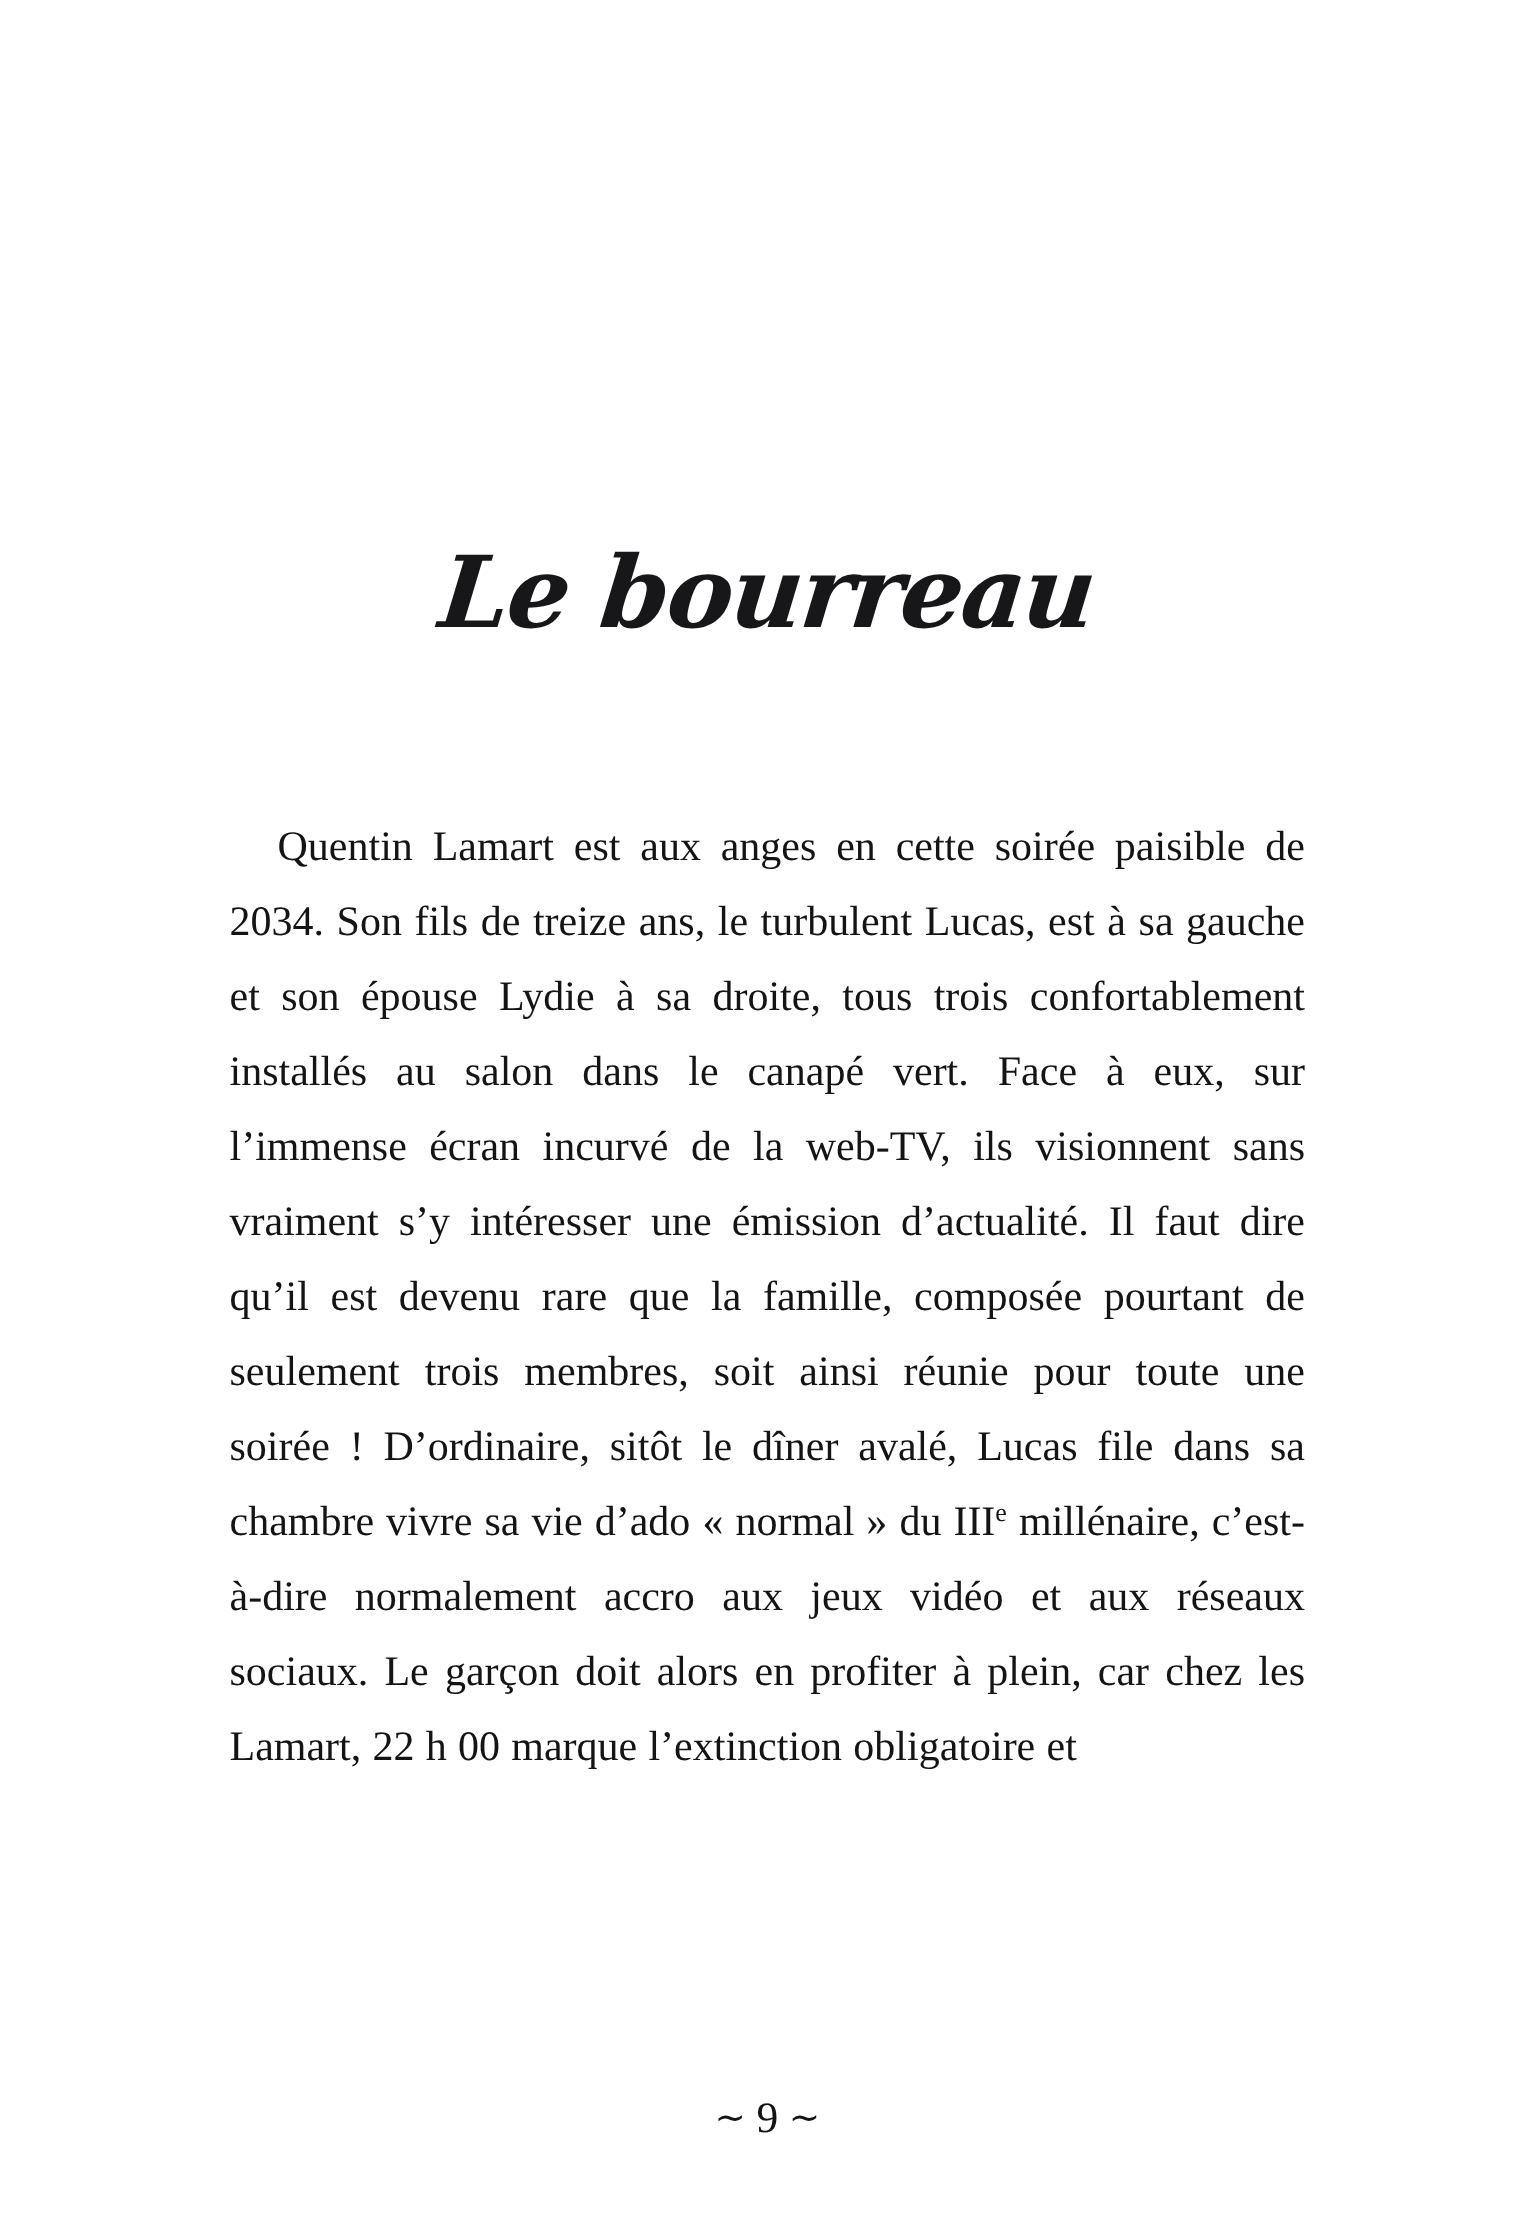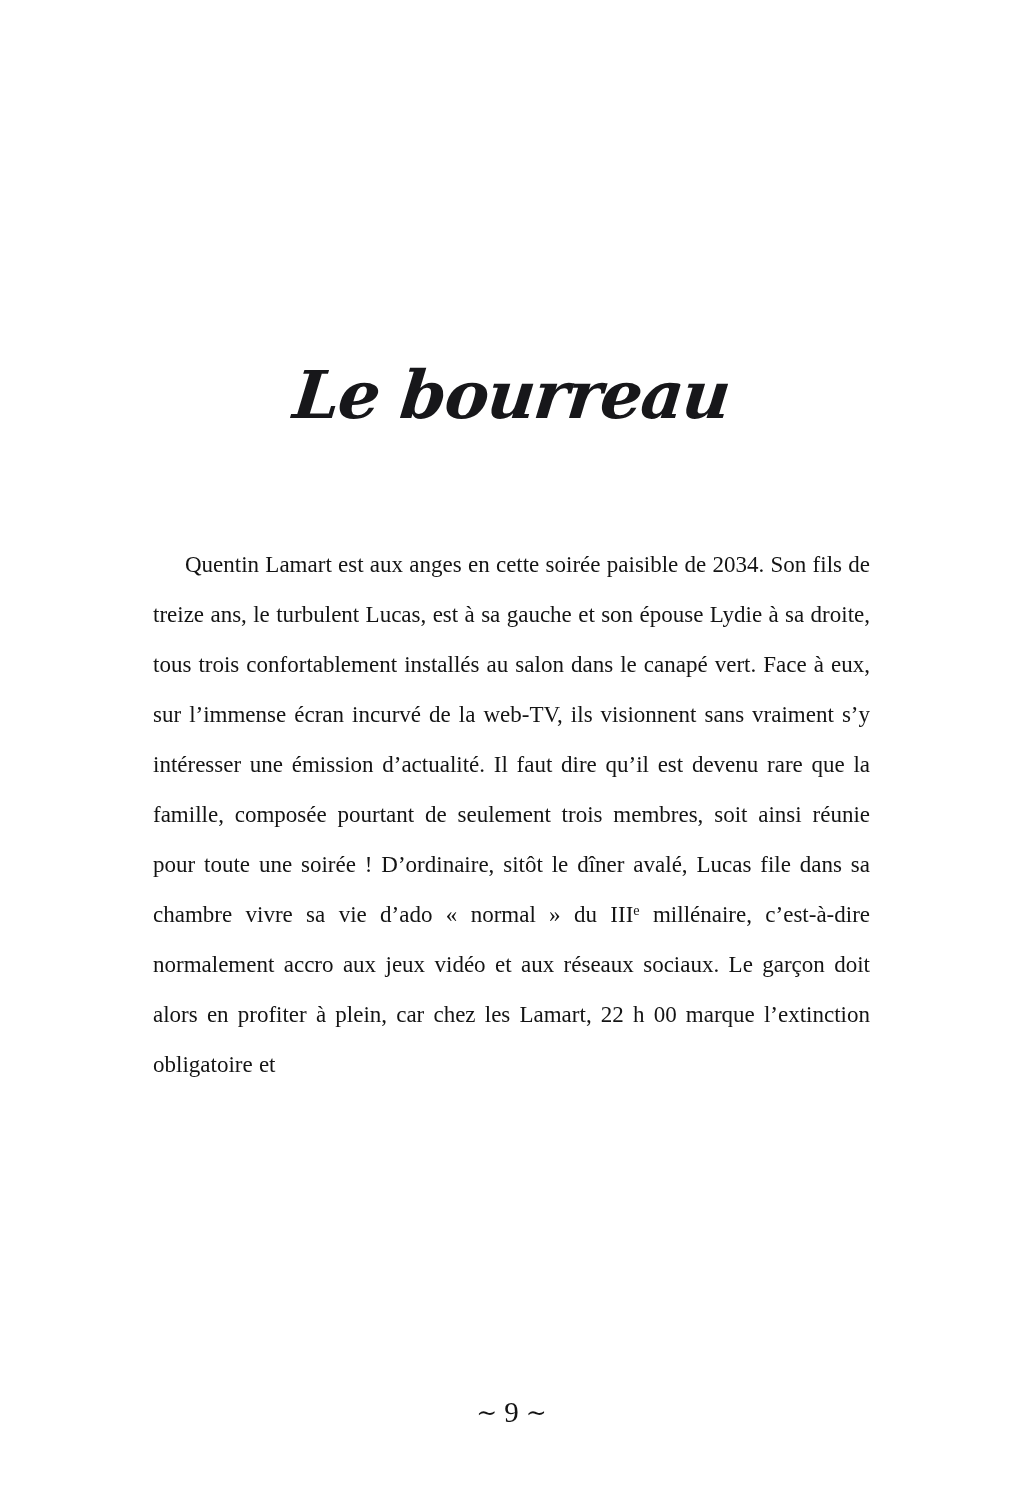--- a/index.html
+++ b/index.html
@@ -51,21 +51,21 @@
     top: 540px;
     width: 717px;
   }
 
   .body-paragraph {
     margin: 0;
     text-align: justify;
     text-justify: inter-word;
     text-indent: 32px;
     font-family: "Liberation Serif", "DejaVu Serif", serif;
-    font-size: 23px;
+    font-size: 28px;
     line-height: 50px;
     color: #141414;
     word-spacing: 0.5px;
     hyphens: manual;
   }
 
   .body-paragraph sup {
     font-size: 0.62em;
     vertical-align: 0.52em;
     line-height: 0;

